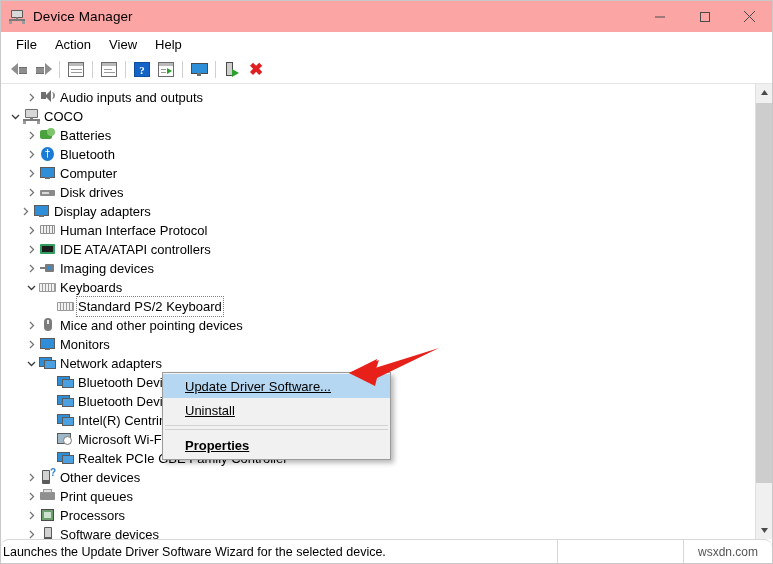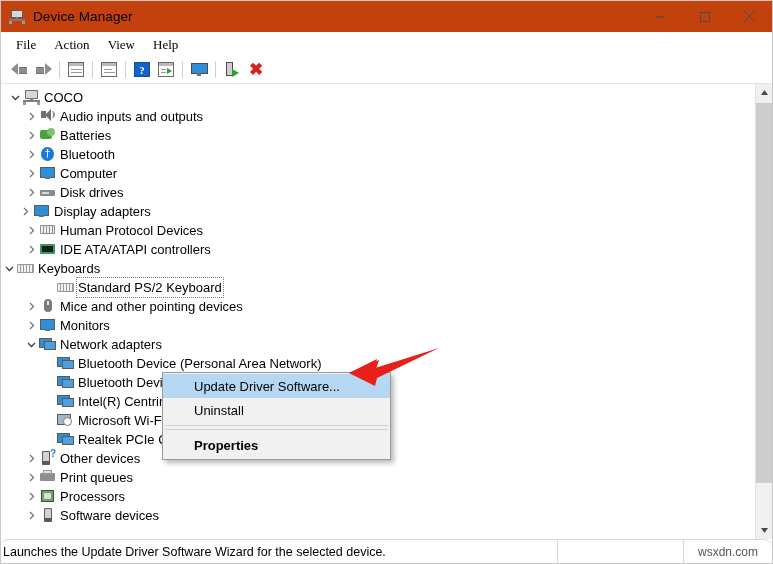--- a/index.html
+++ b/index.html
@@ -23,21 +23,21 @@
     border: 1px solid #c8c8c8;
     box-sizing: border-box;
     display: flex;
     flex-direction: column;
   }
 
   
   .titlebar {
     height: 31px;
     min-height: 31px;
-    background: #c2410c;
+    background: #fca5a5;
     display: flex;
     align-items: center;
     position: relative;
   }
   .title-icon {
     width: 18px;
     height: 18px;
     margin-left: 7px;
     margin-right: 7px;
     position: relative;
@@ -107,21 +107,20 @@
     display: flex;
     align-items: center;
     padding-left: 6px;
     background: #ffffff;
   }
   .menu-item {
     font-size: 13px;
     color: #000000;
     padding: 2px 9px;
     line-height: 17px;
-    font-family: Liberation Serif, serif;
   }
 
   
   .toolbar {
     height: 27px;
     min-height: 27px;
     display: flex;
     align-items: center;
     padding-left: 6px;
     background: #ffffff;
@@ -328,24 +327,25 @@
     border: 1px solid #9b9b9b;
     box-shadow: 3px 3px 5px rgba(0,0,0,0.28);
     z-index: 40;
     padding: 1px 0 2px 0;
     box-sizing: border-box;
   }
   .ctx-item {
     height: 24px;
     display: flex;
     align-items: center;
-    padding-left: 31px;
+    padding-left: 22px;
     font-size: 13px;
     color: #000000;
     white-space: nowrap;
+    text-decoration: underline;
   }
   .ctx-item.highlight {
     background: #b5d7f2;
   }
   .ctx-item.bold { font-weight: bold; }
   .ctx-sep {
     height: 1px;
     background: #d2d2d2;
     margin: 3px 2px 3px 2px;
   }
@@ -522,20 +522,34 @@
     </div>
     <div class="tb-btn">
       <div class="x-ico">✖</div>
     </div>
   </div>
 
   <div class="content">
 
     <div class="tree-pane">
 
+      <div class="row" style="padding-left:22px">
+        <div class="chev">
+            <svg width="9" height="9" viewBox="0 0 9 9">
+              <polyline points="3,1 6.5,4.5 3,8" fill="none" stroke="#767676" stroke-width="1.3"></polyline>
+            </svg>
+          </div>
+        <div class="row-ico">
+            <div class="g-speaker"></div>
+            <div class="g-speaker2"></div>
+            <div class="g-wave"></div>
+          </div>
+        <div class="row-label">Audio inputs and outputs</div>
+      </div>
+
       <div class="row" style="padding-left:6px">
         <div class="chev">
           <svg width="9" height="9" viewBox="0 0 9 9">
               <polyline points="1,3 4.5,6.5 8,3" fill="none" stroke="#3a3a3a" stroke-width="1.3"></polyline>
             </svg>
         </div>
         <div class="row-ico">
           <div class="g-pc"></div>
             <div class="g-pcleg"></div>
             <div class="g-pcbase"></div>
@@ -545,34 +559,20 @@
         <div class="row-label">COCO</div>
       </div>
 
       <div class="row" style="padding-left:22px">
         <div class="chev">
             <svg width="9" height="9" viewBox="0 0 9 9">
               <polyline points="3,1 6.5,4.5 3,8" fill="none" stroke="#767676" stroke-width="1.3"></polyline>
             </svg>
           </div>
         <div class="row-ico">
-            <div class="g-speaker"></div>
-            <div class="g-speaker2"></div>
-            <div class="g-wave"></div>
-          </div>
-        <div class="row-label">Audio inputs and outputs</div>
-      </div>
-
-      <div class="row" style="padding-left:22px">
-        <div class="chev">
-            <svg width="9" height="9" viewBox="0 0 9 9">
-              <polyline points="3,1 6.5,4.5 3,8" fill="none" stroke="#767676" stroke-width="1.3"></polyline>
-            </svg>
-          </div>
-        <div class="row-ico">
             <div class="g-batt"></div>
             <div class="g-batt2"></div>
           </div>
         <div class="row-label">Batteries</div>
       </div>
 
       <div class="row" style="padding-left:22px">
         <div class="chev">
             <svg width="9" height="9" viewBox="0 0 9 9">
               <polyline points="3,1 6.5,4.5 3,8" fill="none" stroke="#767676" stroke-width="1.3"></polyline>
@@ -624,37 +624,51 @@
 
       <div class="row" style="padding-left:22px">
         <div class="chev">
             <svg width="9" height="9" viewBox="0 0 9 9">
               <polyline points="3,1 6.5,4.5 3,8" fill="none" stroke="#767676" stroke-width="1.3"></polyline>
             </svg>
           </div>
         <div class="row-ico">
             <div class="g-hid"></div>
           </div>
-        <div class="row-label">Human Protocol Devices</div>
+        <div class="row-label">Human Interface Protocol</div>
       </div>
 
       <div class="row" style="padding-left:22px">
         <div class="chev">
             <svg width="9" height="9" viewBox="0 0 9 9">
               <polyline points="3,1 6.5,4.5 3,8" fill="none" stroke="#767676" stroke-width="1.3"></polyline>
             </svg>
           </div>
         <div class="row-ico">
             <div class="g-ide"></div>
           </div>
         <div class="row-label">IDE ATA/ATAPI controllers</div>
       </div>
 
-
-      <div class="row" style="">
+      <div class="row" style="padding-left:22px">
+        <div class="chev">
+            <svg width="9" height="9" viewBox="0 0 9 9">
+              <polyline points="3,1 6.5,4.5 3,8" fill="none" stroke="#767676" stroke-width="1.3"></polyline>
+            </svg>
+          </div>
+        <div class="row-ico">
+            <div class="g-img">
+              <div class="stick"></div>
+              <div class="cam"></div>
+            </div>
+          </div>
+        <div class="row-label">Imaging devices</div>
+      </div>
+
+      <div class="row" style="padding-left:22px">
         <div class="chev">
             <svg width="9" height="9" viewBox="0 0 9 9">
               <polyline points="1,3 4.5,6.5 8,3" fill="none" stroke="#3a3a3a" stroke-width="1.3"></polyline>
             </svg>
           </div>
         <div class="row-ico">
             <div class="g-kbd"></div>
           </div>
         <div class="row-label">Keyboards</div>
       </div>

